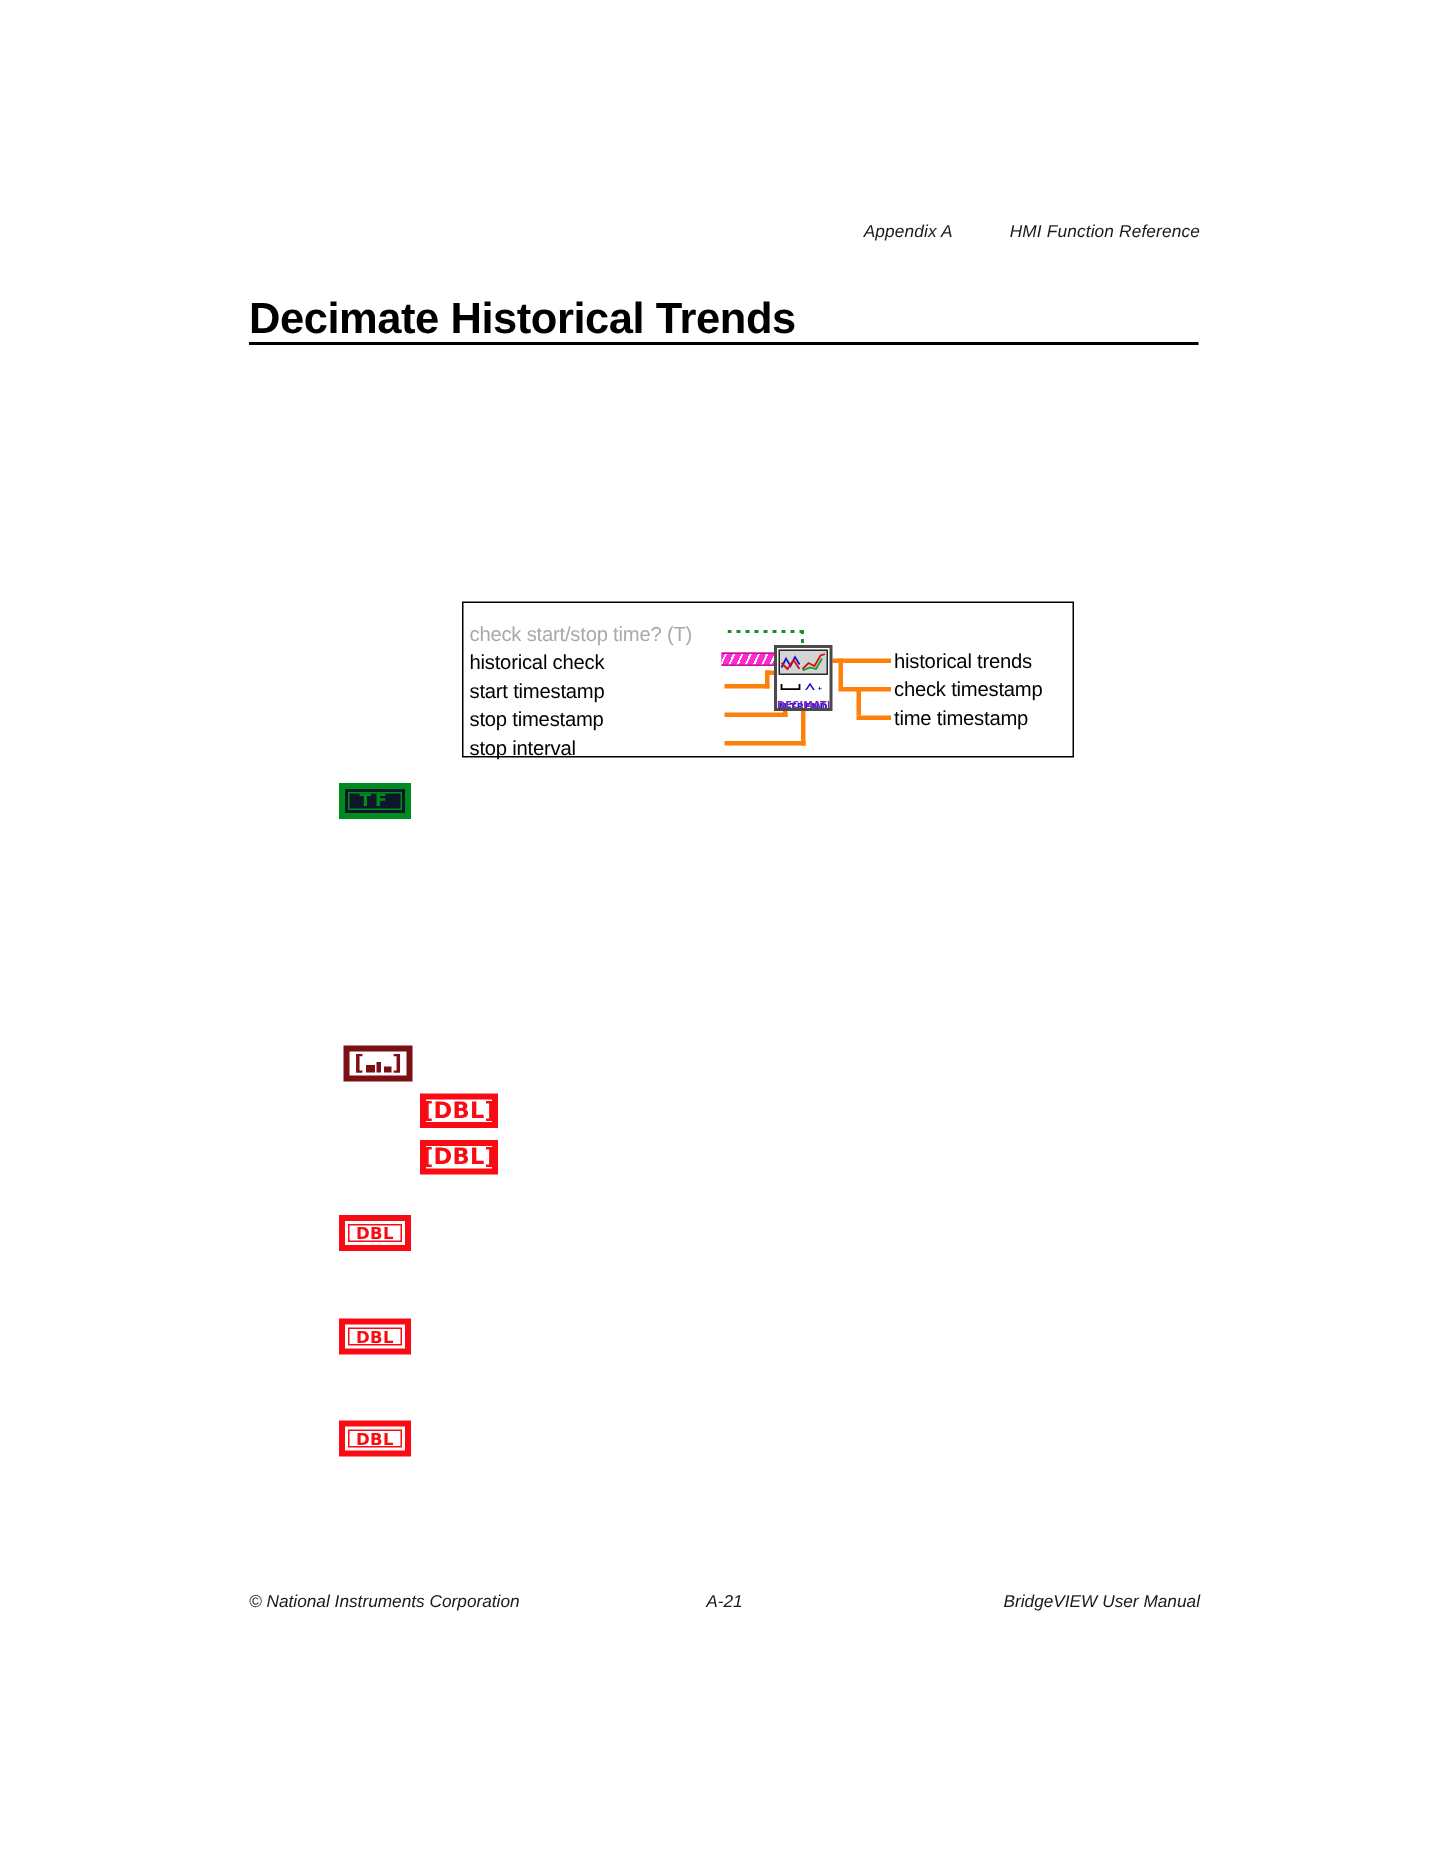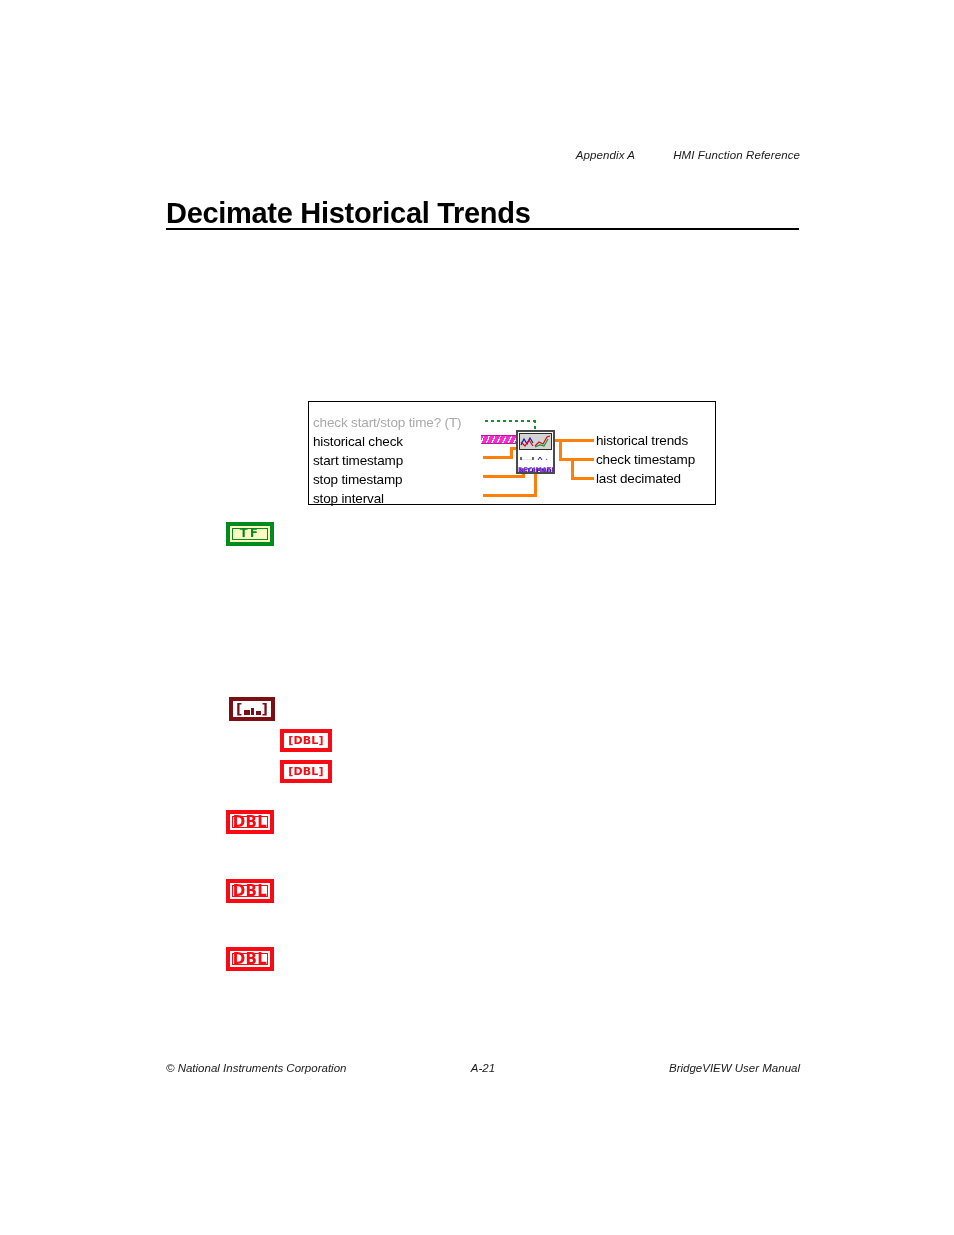--- a/index.html
+++ b/index.html
@@ -176,21 +176,21 @@
     height: 100%;
     border: 1.4px solid currentColor;
     display: flex;
     align-items: center;
     justify-content: center;
   }
   
   .dt-tf {
     width: 48px; height: 24px;
     border: 4px solid #008b1e;
-    background: #fef9c3;
+    background: #0f172a;
     color: #008b1e;
     padding: 2px;
     font-size: 11.5px;
     letter-spacing: 2.5px;
   }
   
   .dt-cluster {
     width: 46px; height: 24px;
     border: 4px solid #7a0f14;
     background: #ffffff;
@@ -199,33 +199,33 @@
     font-size: 11px;
   }
   .dt-cluster .dt-inner { border: none; }
   
   .dt-dblarr {
     width: 52px; height: 23px;
     border: 4px solid #fa0a12;
     background: #ffffff;
     color: #fa0a12;
     padding: 1px;
-    font-size: 11px;
+    font-size: 15px;
     letter-spacing: 0.2px;
     justify-content: center;
   }
   .dt-dblarr .dt-inner { border: none; }
   
   .dt-dbl {
     width: 48px; height: 24px;
     border: 4px solid #fa0a12;
     background: #ffffff;
     color: #fa0a12;
     padding: 2px;
-    font-size: 15px;
+    font-size: 11px;
     letter-spacing: 0.3px;
   }
 
   
   .cl-glyph {
     display: inline-flex;
     align-items: flex-end;
     gap: 1.5px;
     height: 11px;
   }
@@ -272,21 +272,21 @@
     <div class="conn-inner">
 
       <div class="term-label optional right-align" style="left:4px; top:14px; width:168px;">check start/stop time? (T)</div>
       <div class="term-label right-align" style="left:4px; top:33px; width:168px;">historical check</div>
       <div class="term-label right-align" style="left:4px; top:52px; width:168px;">start timestamp</div>
       <div class="term-label right-align" style="left:4px; top:71px; width:168px;">stop timestamp</div>
       <div class="term-label right-align" style="left:4px; top:90px; width:168px;">stop interval</div>
 
       <div class="term-label" style="left:287px; top:32px;">historical trends</div>
       <div class="term-label" style="left:287px; top:51px;">check timestamp</div>
-      <div class="term-label" style="left:287px; top:70px;">last decimated</div>
+      <div class="term-label" style="left:287px; top:70px;">time timestamp</div>
 
       <div class="wire-bool-h" style="left:176px; top:18px; width:51px;"></div>
       <div class="wire-bool-v" style="left:225px; top:18px; height:12px;"></div>
 
       <div class="wire-cluster" style="left:172px; top:33px; width:40px;"></div>
 
       <div class="wire-h" style="left:174px; top:54px; width:30px;"></div>
       <div class="wire-v" style="left:201px; top:45px; height:12px;"></div>
       <div class="wire-h" style="left:201px; top:45px; width:10px;"></div>
 

